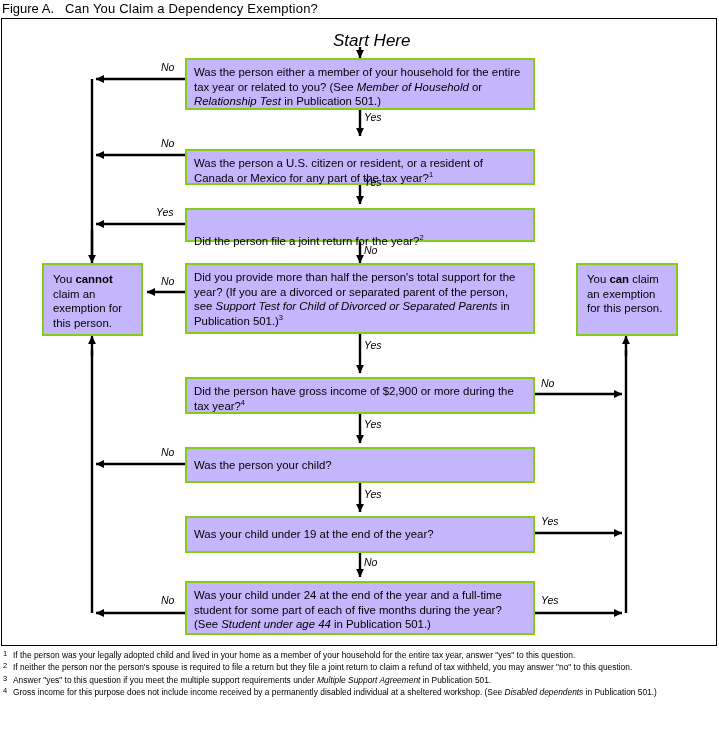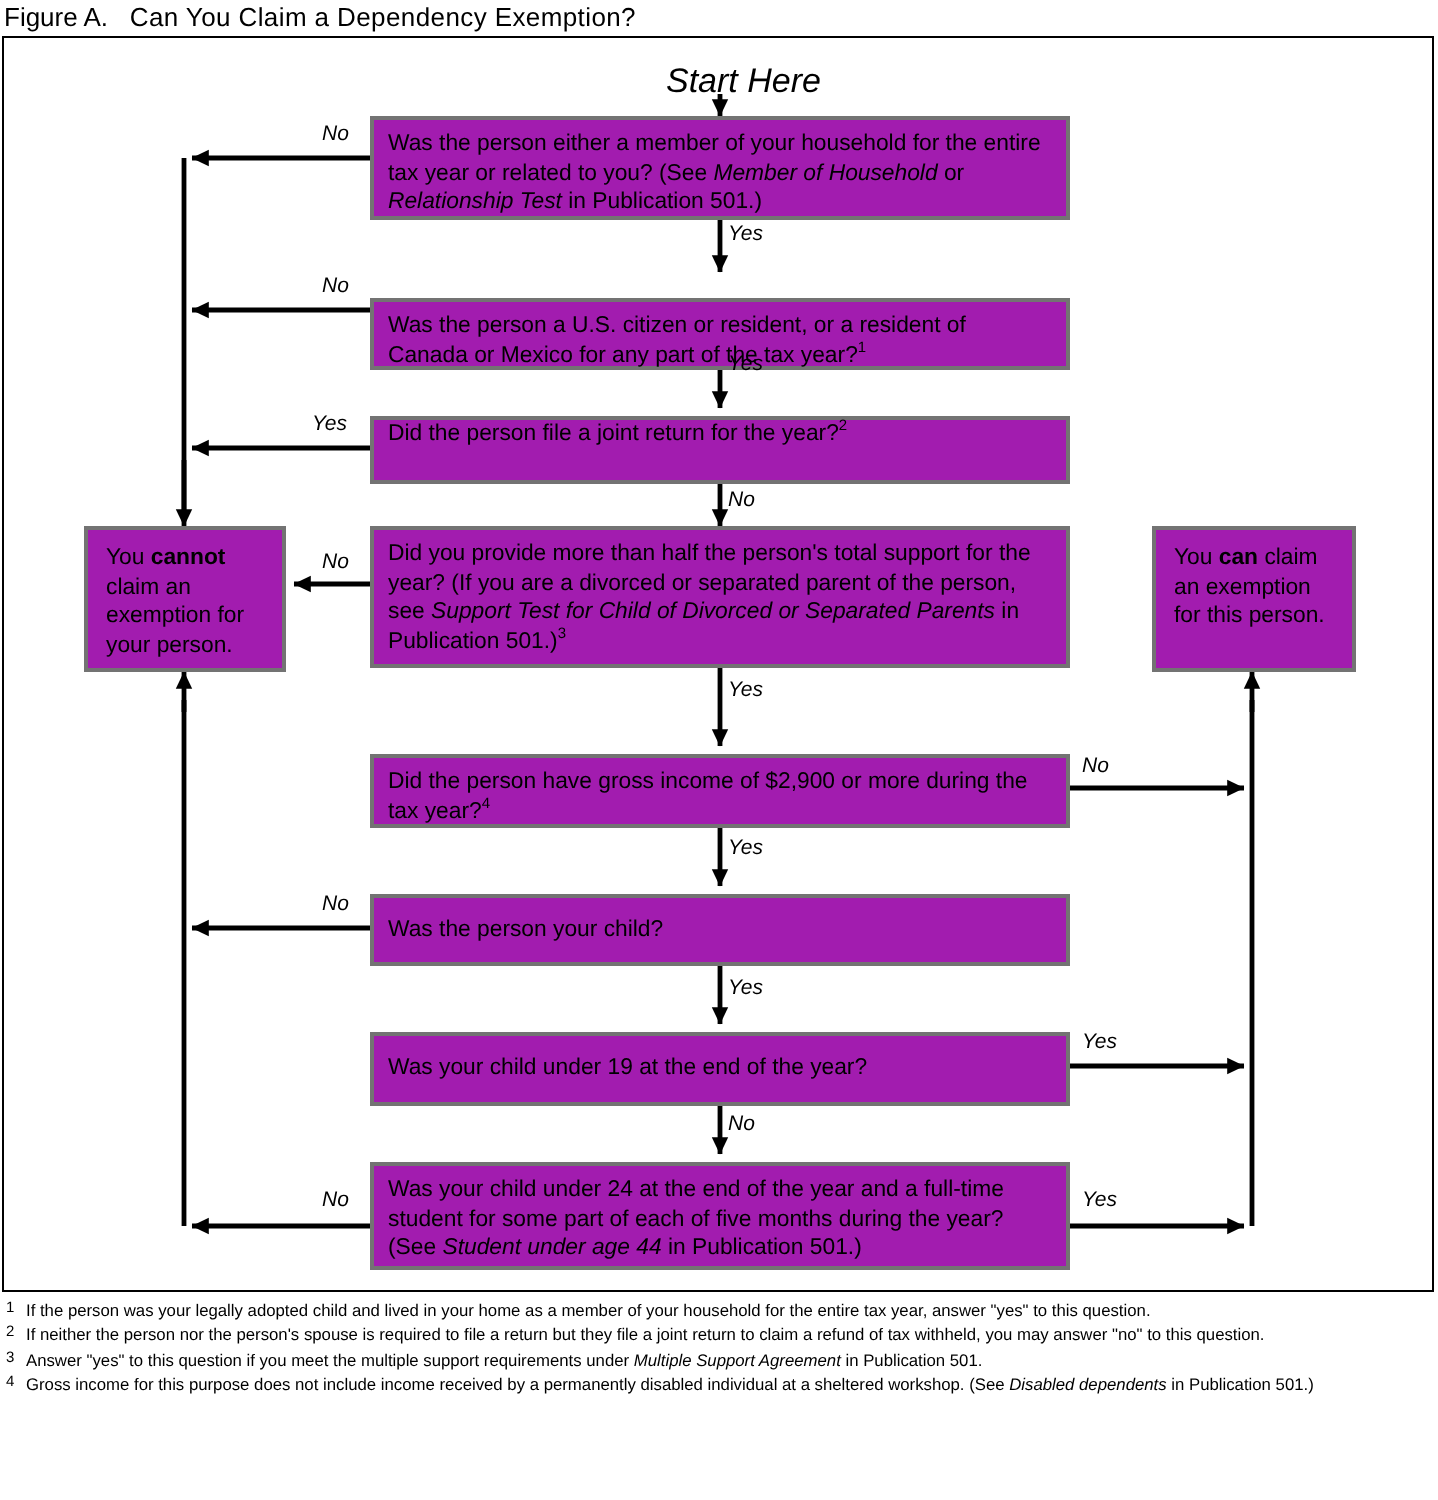--- a/index.html
+++ b/index.html
@@ -7,21 +7,21 @@
   #page{position:relative;width:719px;height:750px;overflow:hidden;}
 
   .fig-title{position:absolute;left:2px;top:0px;height:18px;line-height:18px;font-size:13px;white-space:nowrap;}
   .fig-title .lbl{font-weight:normal;}
   .fig-title .nm{font-weight:normal;letter-spacing:.2px;}
 
   .frame{position:absolute;left:1px;top:18px;width:716px;height:628px;border:1px solid #000;box-sizing:border-box;}
 
   svg.flow{position:absolute;left:0;top:0;width:719px;height:750px;overflow:visible;}
 
-  .box{position:absolute;border:2px solid #737373;box-sizing:border-box;background:#a21caf;}
+  .box{position:absolute;border:2px solid #84cc16;box-sizing:border-box;background:#c4b5fd;}
   .box .txt{font-size:11.4px;line-height:14.6px;padding:5px 7px 0 7px;display:block;}
   .box.term .txt{padding:7px 8px 0 9px;}
   sup{font-size:7.5px;vertical-align:super;line-height:0;}
   i{font-style:italic;}
   b{font-weight:bold;}
 
   .edge-lbl{position:absolute;font-size:10.5px;font-style:italic;white-space:nowrap;}
   .start-lbl{position:absolute;font-size:17px;font-style:italic;white-space:nowrap;}
 
   .notes{position:absolute;left:2px;top:650px;width:715px;font-size:8.4px;line-height:11.4px;}
@@ -96,21 +96,21 @@
   </div>
 
   <div class="box" style="left:185px;top:149px;width:350px;height:36px;">
     <span class="txt">
       <span>Was the person a U.S. citizen or resident, or a resident of</span><br>
       <span>Canada or Mexico for any part of the tax year?</span><sup>1</sup>
     </span>
   </div>
 
   <div class="box" style="left:185px;top:208px;width:350px;height:34px;">
-    <span class="txt" style="padding-top:0;">
+    <span class="txt" style="padding-top:24px;">
       <span>Did the person file a joint return for the year?</span><sup>2</sup>
     </span>
   </div>
 
   <div class="box" style="left:185px;top:263px;width:350px;height:71px;">
     <span class="txt">
       <span>Did you provide more than half the person's total support for the</span><br>
       <span>year? (If you are a divorced or separated parent of the person,</span><br>
       <span>see </span><i>Support Test for Child of Divorced or Separated Parents</i><span> in</span><br>
       <span>Publication 501.)</span><sup>3</sup>
@@ -138,21 +138,21 @@
       <span>student for some part of each of five months during the year?</span><br>
       <span>(See </span><i>Student under age 44</i><span> in Publication 501.)</span>
     </span>
   </div>
 
   <div class="box term" style="left:42px;top:263px;width:101px;height:73px;">
     <span class="txt">
       <span>You </span><b>cannot</b><br>
       <span>claim an</span><br>
       <span>exemption for</span><br>
-      <span>your person.</span>
+      <span>this person.</span>
     </span>
   </div>
 
   <div class="box term" style="left:576px;top:263px;width:102px;height:73px;">
     <span class="txt" style="">
       <span>You </span><b>can</b><span> claim</span><br>
       <span>an exemption</span><br>
       <span>for this person.</span>
     </span>
   </div>

